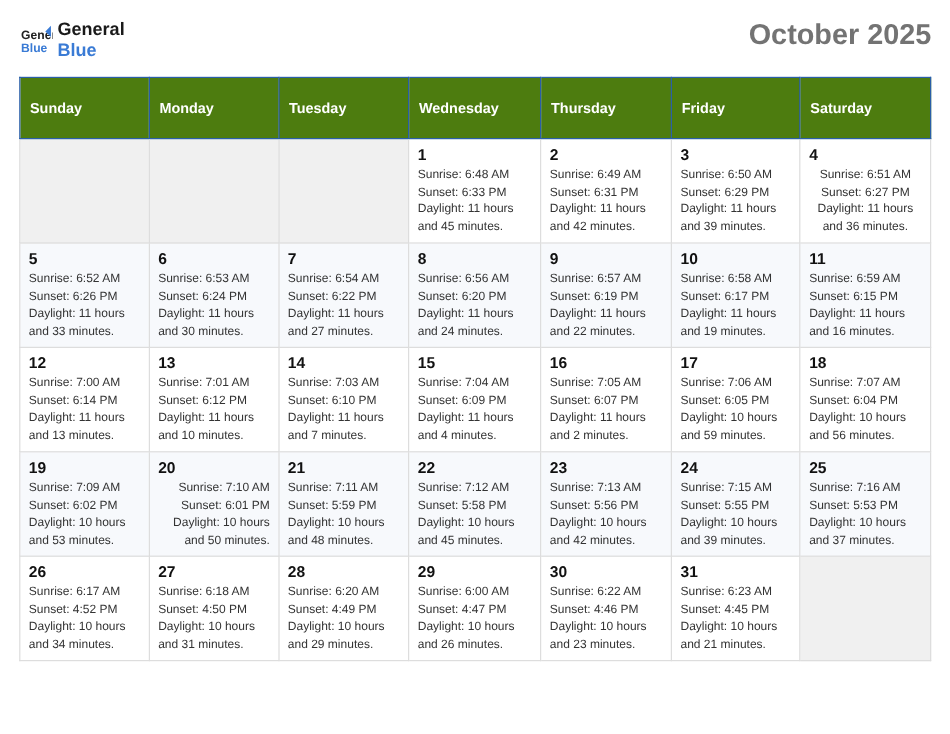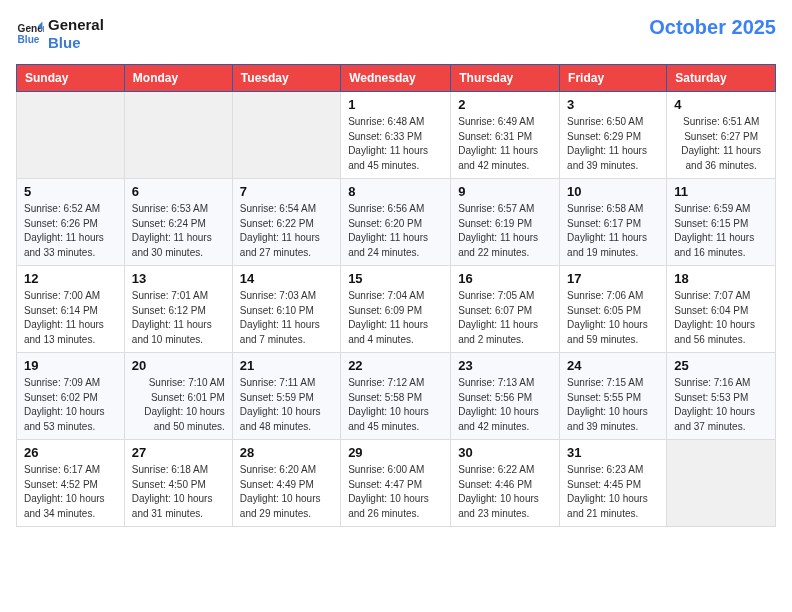--- a/index.html
+++ b/index.html
@@ -22,38 +22,38 @@
       gap: 4px;
     }
     .logo-icon {
       width: 28px;
       height: 28px;
     }
     .title-block {
       text-align: right;
     }
     .month-title {
-      font-size: 20px;
+      font-size: 24px;
       font-weight: bold;
-      color: #3b82f6;
+      color: #737373;
     }
     .subtitle {
       font-size: 14px;
       color: #444;
     }
     .calendar {
       width: 100%;
       border-collapse: collapse;
       font-size: 11px;
     }
     .calendar th {
-      background: #ef4444;
+      background: #4d7c0f;
       color: #fff;
       text-align: left;
-      padding: 6px 8px;
+      padding: 18px 8px;
       font-size: 12px;
       font-weight: bold;
       border: 1px solid #2a5fa8;
     }
     .calendar td {
       vertical-align: top;
       padding: 5px 7px;
       border: 1px solid #ddd;
       width: 113px;
       min-height: 80px;

